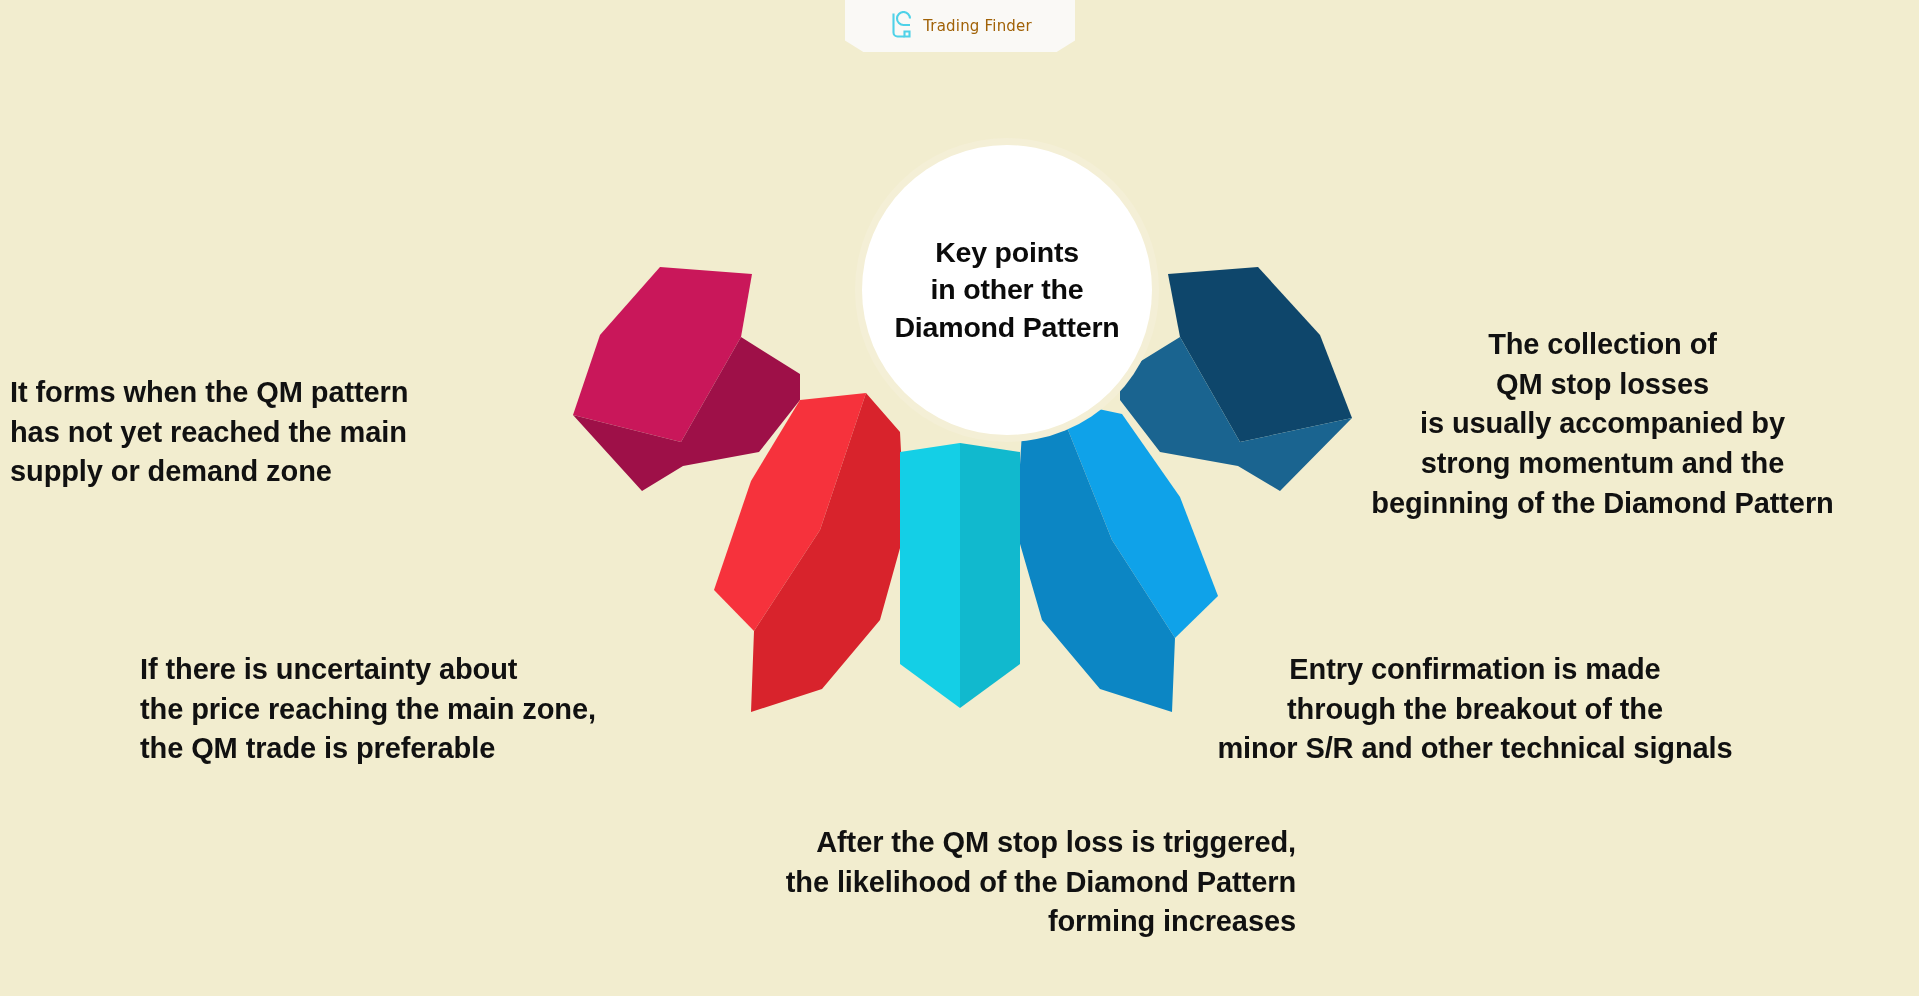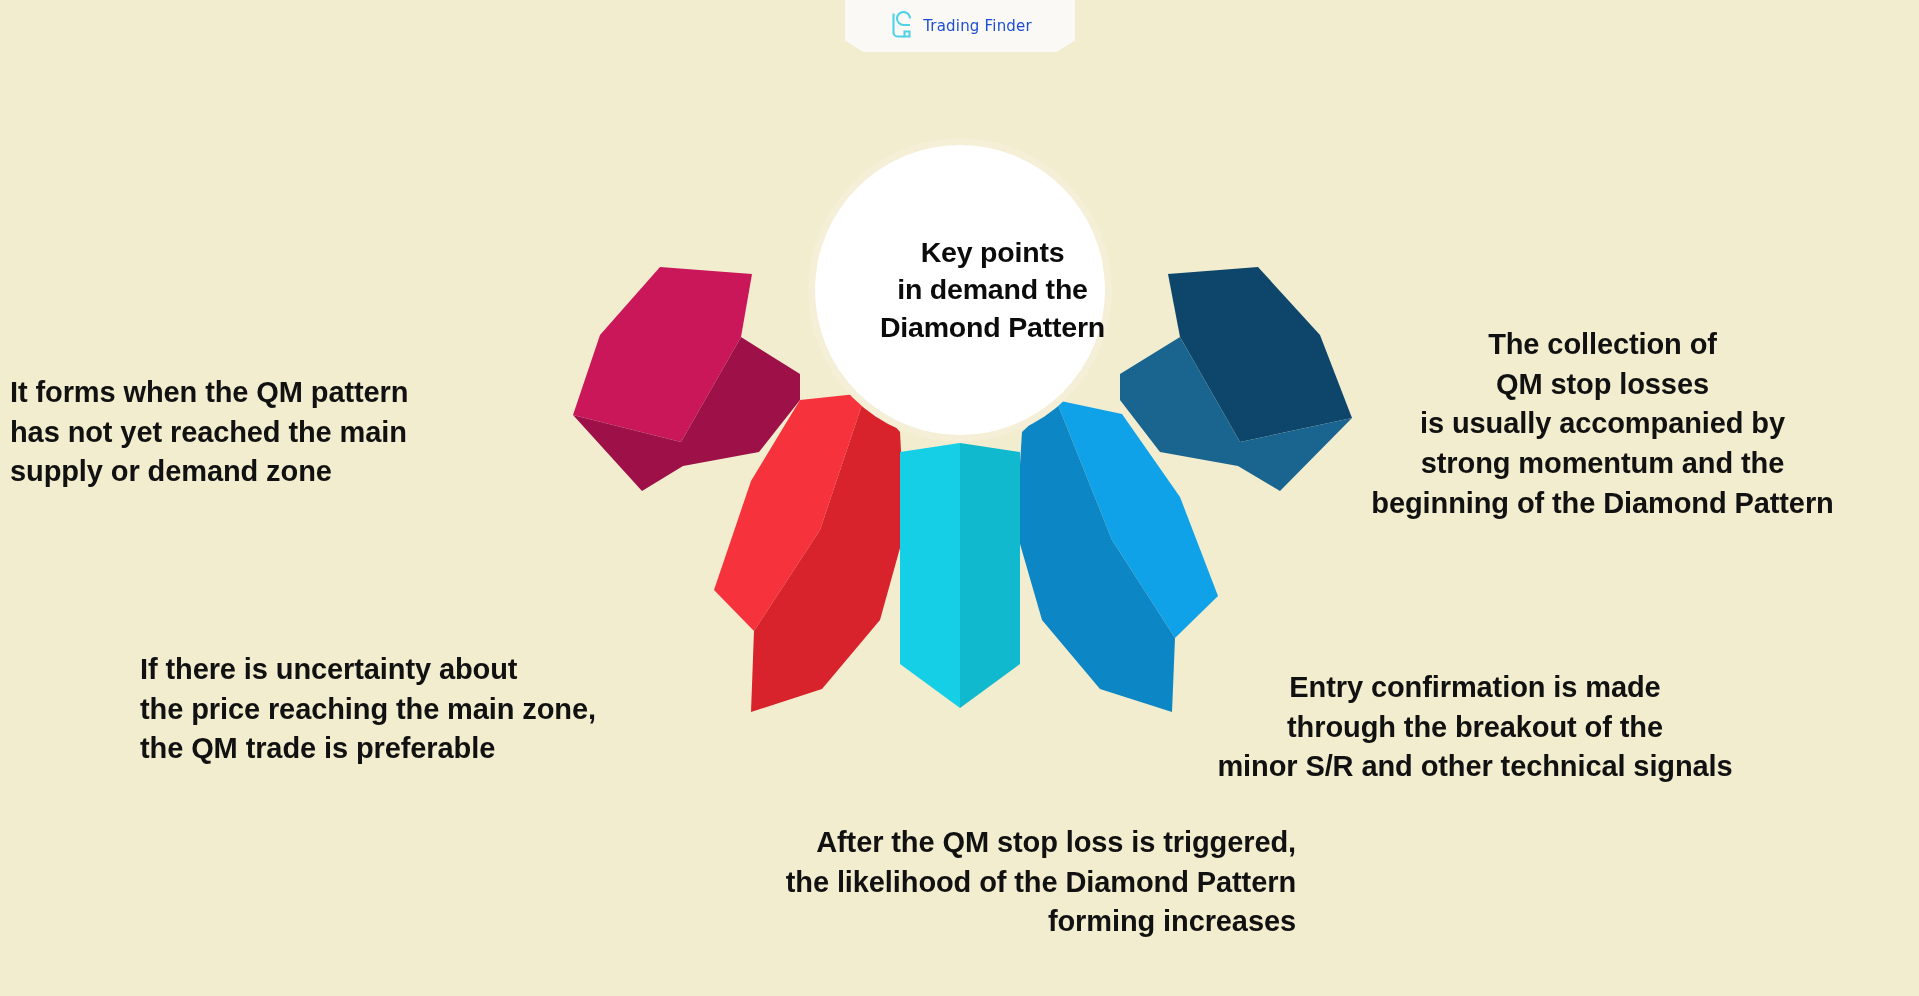--- a/index.html
+++ b/index.html
@@ -27,47 +27,47 @@
     clip-path: polygon(0 0, 100% 0, 100% 78%, 92% 100%, 8% 100%, 0 78%);
     display: flex;
     align-items: center;
     justify-content: center;
     gap: 9px;
   }
   #logo-badge .mark { width: 26px; height: 30px; display: block; }
   #logo-badge .wordmark {
     font-size: 15px;
     letter-spacing: 0.2px;
-    color: #1d4ed8;
+    color: #a16207;
     font-family: "DejaVu Sans", sans-serif;
     white-space: nowrap;
   }
 
   
   #flower {
     position: absolute;
     left: 0;
     top: 0;
     width: 1919px;
     height: 996px;
     pointer-events: none;
   }
 
   
   #center-circle {
     position: absolute;
-    left: 815px;
+    left: 862px;
     top: 145px;
     width: 290px;
     height: 290px;
     border-radius: 50%;
     background: #FFFFFF;
     display: flex;
     align-items: center;
-    justify-content: flex-end;
+    justify-content: center;
     box-shadow: 0 0 0 7px #F4EFD6;
   }
   #center-circle .center-text {
     text-align: center;
     font-size: 28.5px;
     font-weight: 700;
     line-height: 1.31;
     color: #0B0B0B;
     letter-spacing: -0.2px;
     white-space: nowrap;
@@ -79,21 +79,21 @@
     color: #111111;
     font-weight: 700;
     font-size: 29px;
     line-height: 1.37;
     letter-spacing: -0.1px;
     white-space: pre-line;
   }
   .callout.c-left      { left: 10px;   top: 373px;  width: 545px;  text-align: left; }
   .callout.c-right     { left: 1295px; top: 325px;  width: 615px;  text-align: center; }
   .callout.c-bottomleft{ left: 140px;  top: 650px;  width: 630px;  }
-  .callout.c-bottomright{left: 1130px; top: 668px;  width: 690px;  text-align: center; }
+  .callout.c-bottomright{left: 1130px; top: 650px;  width: 690px;  text-align: center; }
   .callout.c-bottom    { left: 576px;  top: 823px;  width: 720px;  text-align: right; }
 </style>
 </head>
 <body style="background: rgb(242, 237, 207);">
 
 <div id="logo-badge">
   <svg class="mark" viewBox="0 0 26 30">
     <g fill="none" stroke="#4FD2E8" stroke-width="2.1">
       <path d="M5.5 2.5 L5.5 21.5 A4 4 0 0 0 9.5 25.5 L16.5 25.5"></path>
       <path d="M22 7.5 A6.5 6.5 0 0 0 15.5 1 A6.5 6.5 0 0 0 9 7.5 A6.5 6.5 0 0 0 15.5 14 L22 14"></path>
@@ -122,21 +122,21 @@
   </g>
   <g>
     <polygon points="960,443 900,452 900,664 960,708" fill="#14CFE6"></polygon>
     <polygon points="960,443 1020,452 1020,664 960,708" fill="#11B9CE"></polygon>
   </g>
 </svg>
 
 <div id="center-circle">
   <div class="center-text">
     <span>Key points</span><br>
-    <span>in demand the</span><br>
+    <span>in other the</span><br>
     <span>Diamond Pattern</span>
   </div>
 </div>
 
 <div class="callout c-left">It forms when the QM pattern
 has not yet reached the main
 supply or demand zone</div>
 <div class="callout c-right">The collection of
 QM stop losses
 is usually accompanied by

